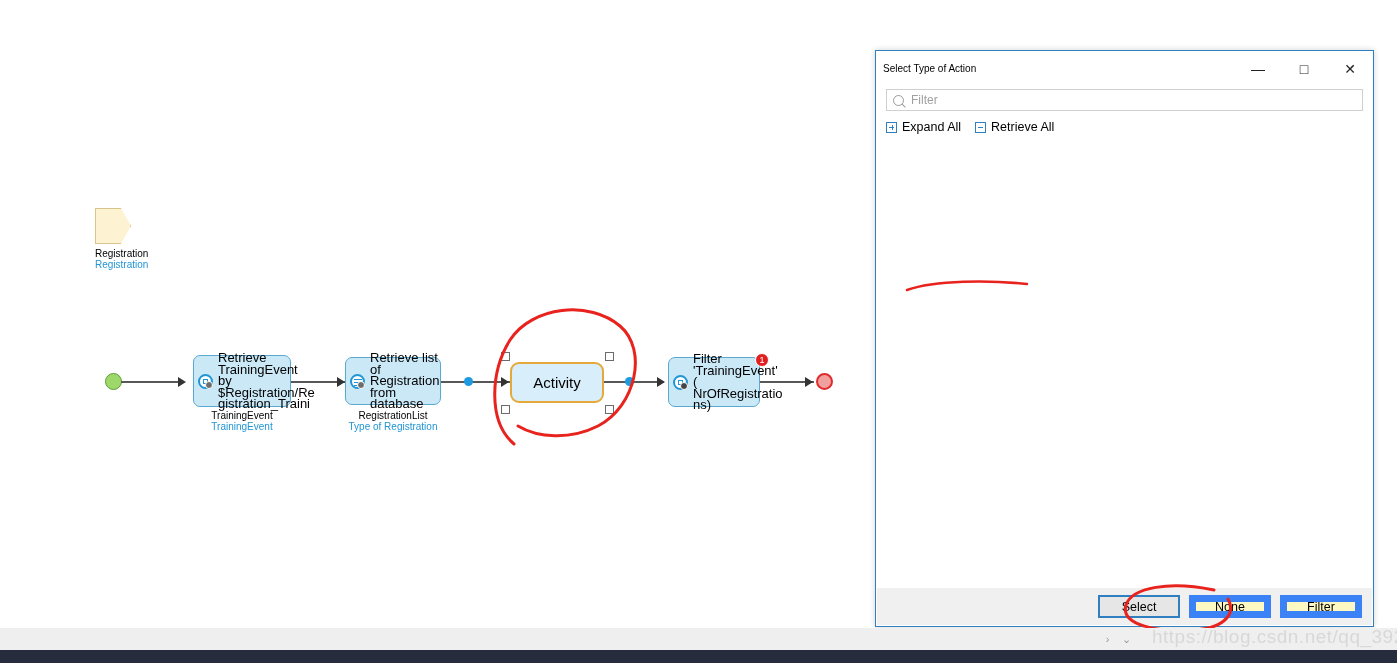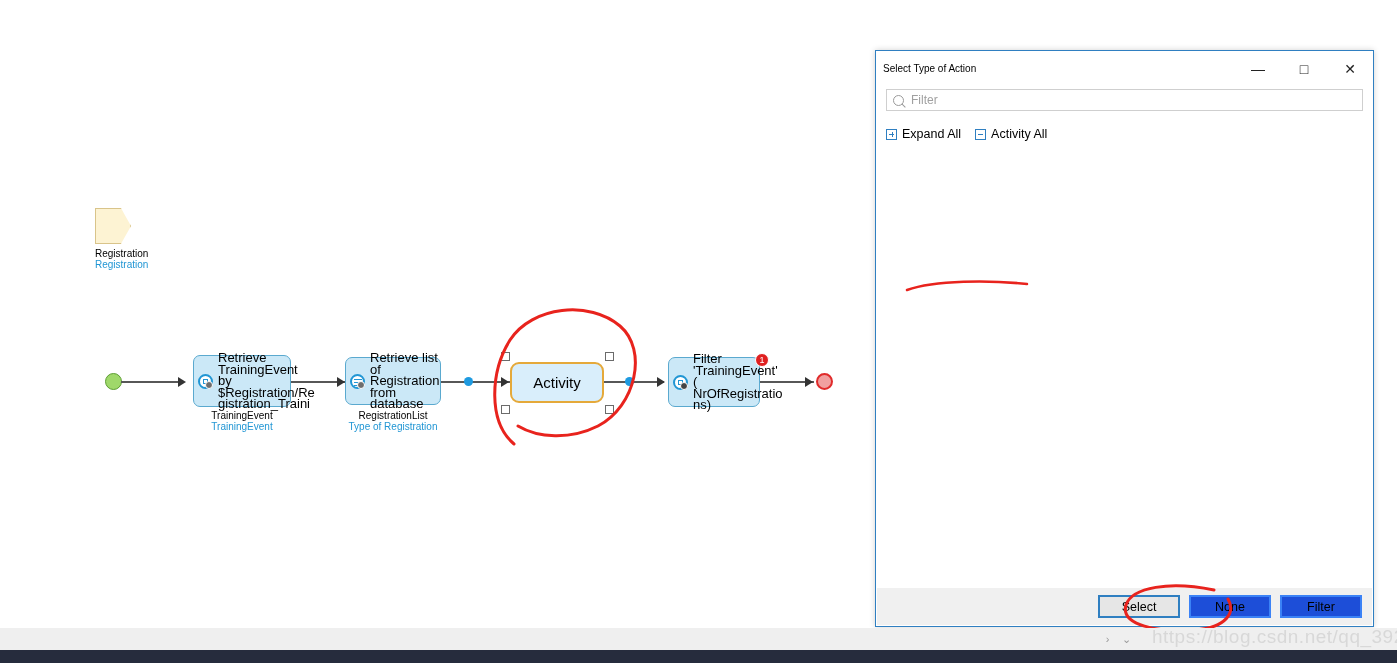--- a/index.html
+++ b/index.html
@@ -67,30 +67,30 @@
   .winbtn{width:46px;height:34px;display:flex;align-items:center;justify-content:center;
      font-size:14px;color:#222;}
   #dlg-body{padding:0 10px;}
   #filter{height:22px;border:1px solid #cfcfcf;box-sizing:border-box;display:flex;align-items:center;
      padding:0 6px;background:#fff;margin-top:3px;}
   #filter .ph{color:#a0a0a0;font-size:12px;}
   .searchglyph{width:11px;height:11px;border:1.3px solid #9a9a9a;border-radius:50%;
      position:relative;margin-right:7px;box-sizing:border-box;}
   .searchglyph:after{content:"";position:absolute;right:-3px;bottom:-2px;width:5px;height:1.3px;
      background:#9a9a9a;transform:rotate(45deg);}
-  #expandbar{display:flex;align-items:center;height:24px;margin-top:11px;font-size:12.5px;}
+  #expandbar{display:flex;align-items:center;height:24px;margin-top:4px;font-size:12.5px;}
   #expandbar .eitem{display:flex;align-items:center;margin-right:14px;}
   .sqbtn{width:11px;height:11px;border:1px solid #2f7fc1;background:#fff;position:relative;
      margin-right:5px;box-sizing:border-box;}
   .sqbtn:before{content:"";position:absolute;left:2px;top:4.5px;width:5px;height:1px;background:#2f7fc1;}
   .sqbtn.plus:after{content:"";position:absolute;left:4.5px;top:2px;width:1px;height:5px;background:#2f7fc1;}
 
   #dlg-footer{position:absolute;left:1px;right:1px;bottom:1px;height:37px;background:#f0f0f0;
      display:flex;align-items:center;justify-content:flex-end;padding-right:10px;}
-  .btn{width:82px;height:23px;border:2px solid #3b82f6;background:#1d4ed8;font-size:12.5px;
+  .btn{width:82px;height:23px;border:7px solid #3b82f6;background:#fef9c3;font-size:12.5px;
      display:flex;align-items:center;justify-content:center;margin-left:9px;box-sizing:border-box;}
   .btn.default{border:2px solid #2f7fc1;background:#e6e6e6;}
 
   
   .annot{position:absolute;pointer-events:none;}
 
   
   #graybar{position:absolute;left:0;top:628px;width:1397px;height:22px;background:#efefef;}
   #darkbar{position:absolute;left:0;top:650px;width:1397px;height:13px;background:#262c3d;}
   #navarrows{position:absolute;left:1098px;top:628px;width:38px;height:22px;display:flex;
@@ -197,21 +197,21 @@
       <span class="ph">Filter</span>
     </div>
 
     <div id="expandbar">
       <div class="eitem">
         <span class="sqbtn plus"></span>
         <span>Expand All</span>
       </div>
       <div class="eitem">
         <span class="sqbtn"></span>
-        <span>Activity All</span>
+        <span>Retrieve All</span>
       </div>
     </div>
   </div>
 
   <div id="dlg-footer">
     <div class="btn default">Select</div>
     <div class="btn">None</div>
     <div class="btn">Filter</div>
   </div>
 </div>

